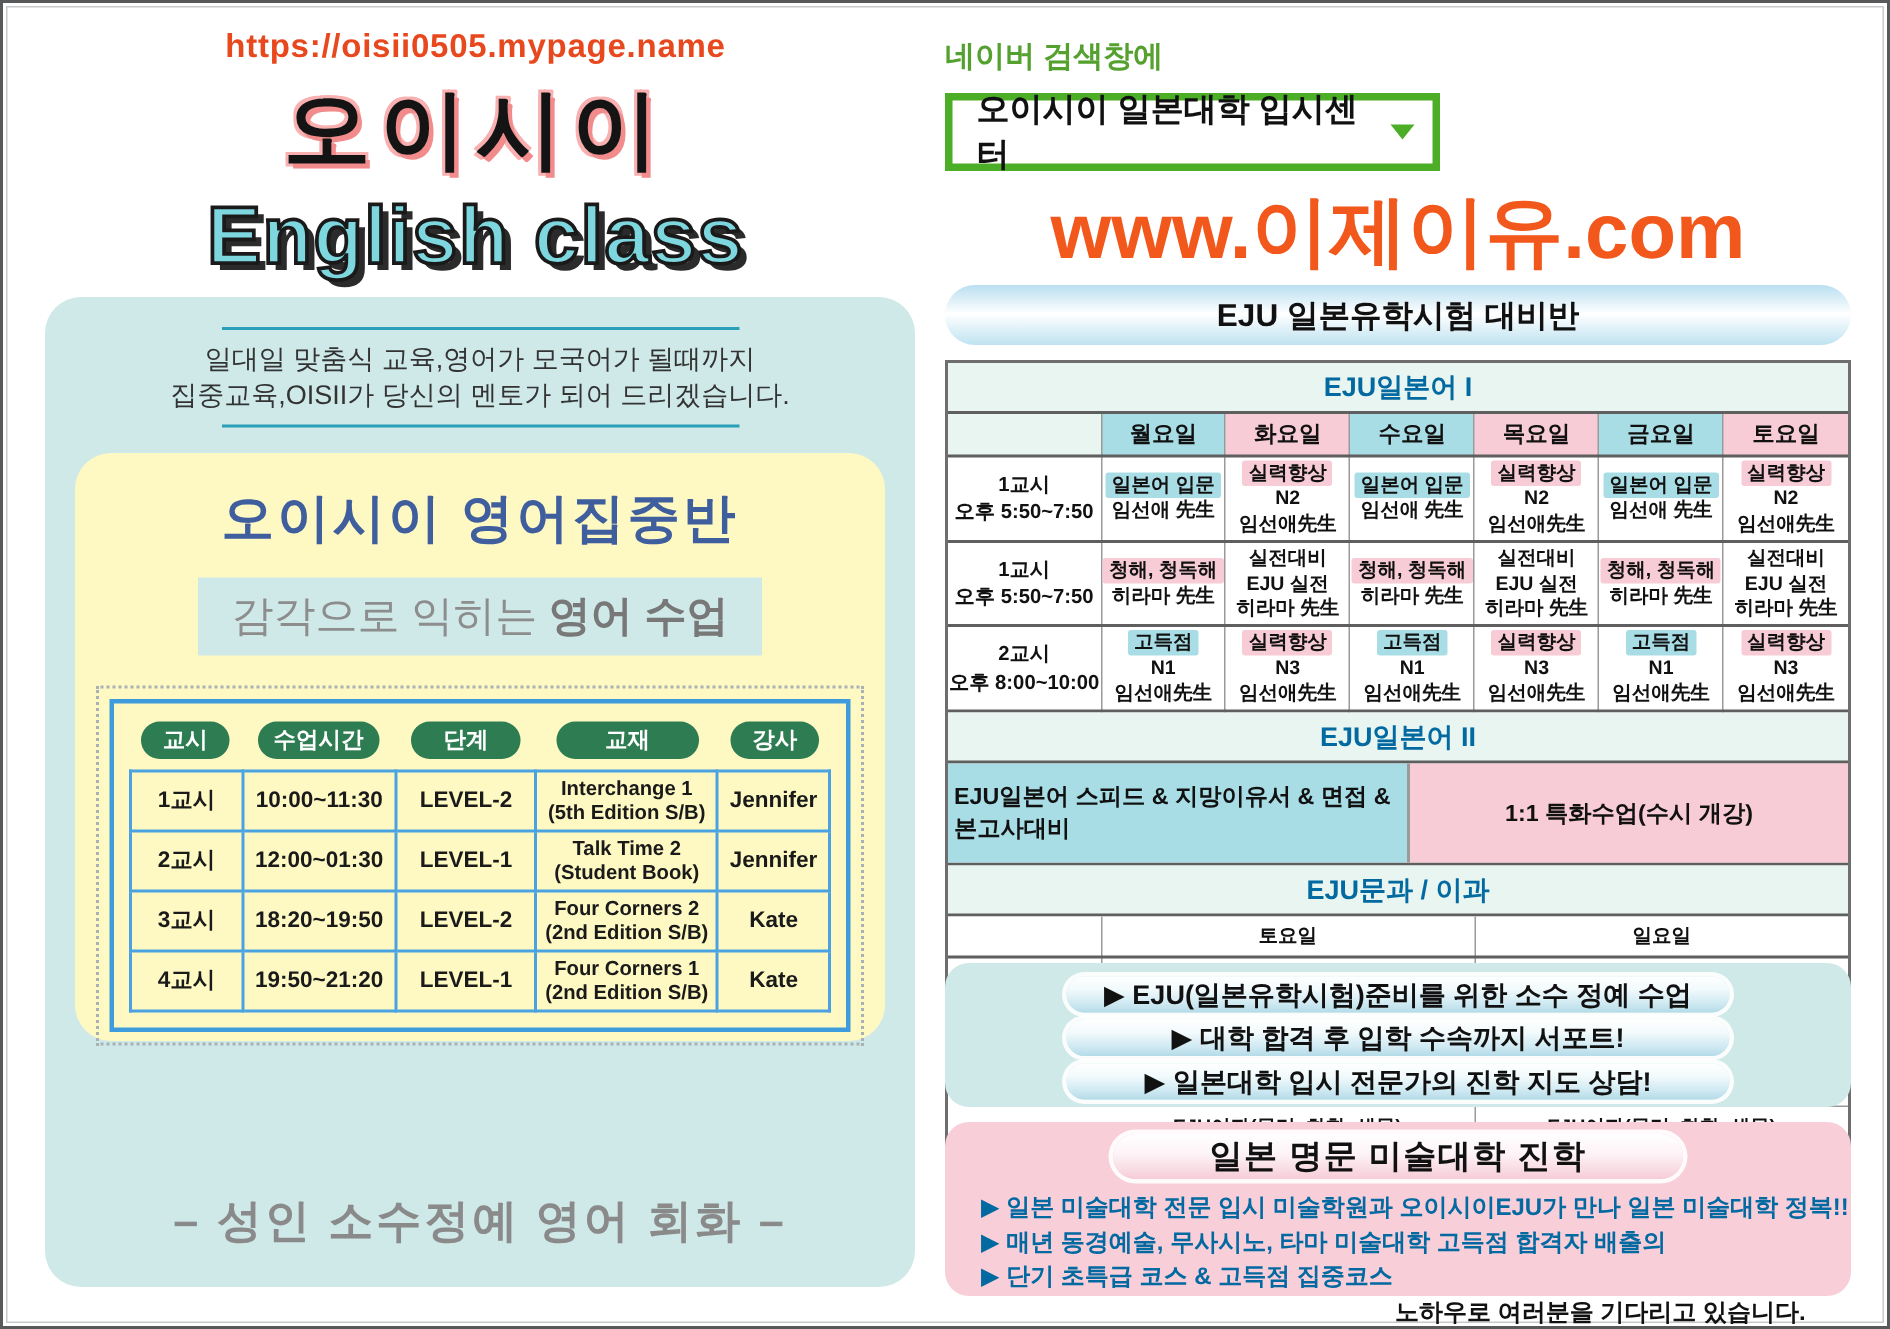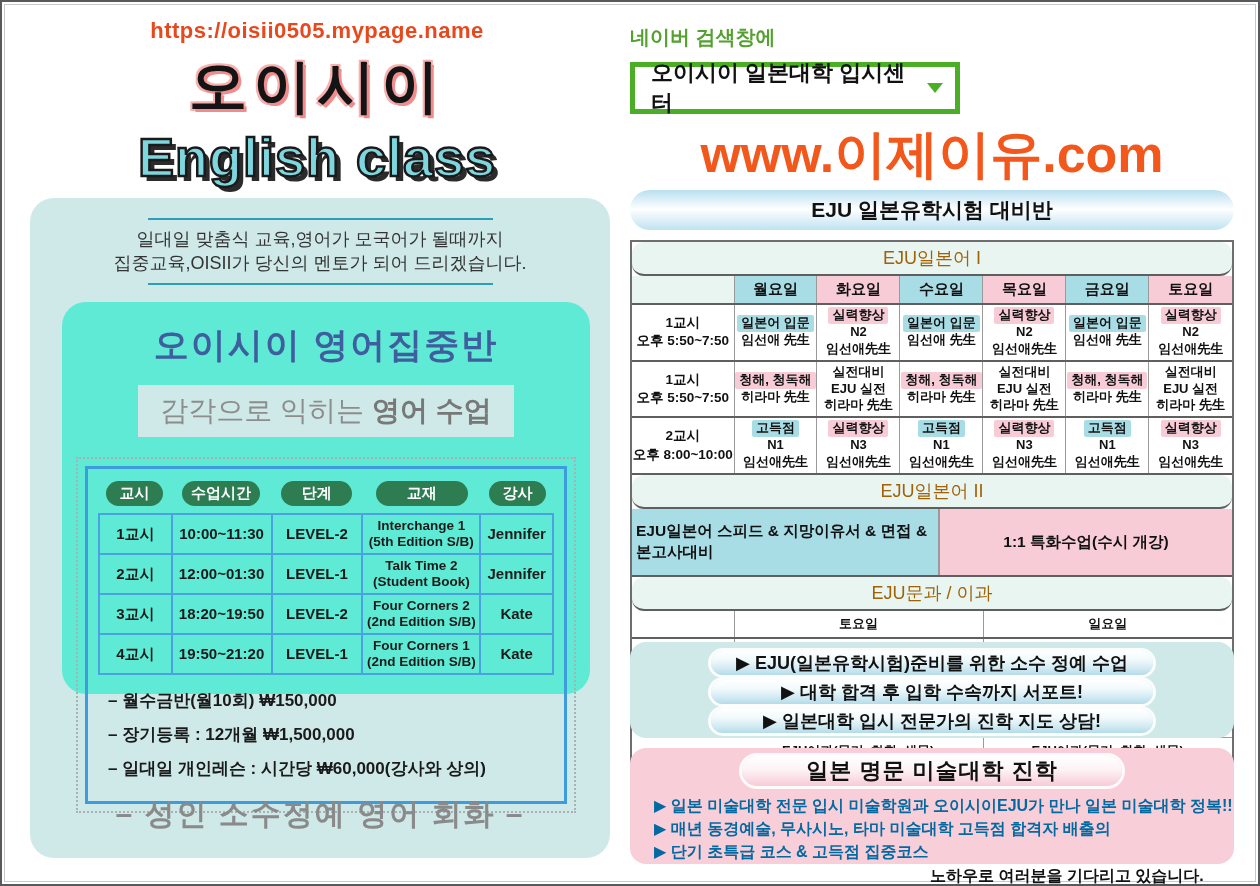--- a/index.html
+++ b/index.html
@@ -13,21 +13,21 @@
   .title-ko { margin-top:4px; font-size:58px; font-weight:900; color:#141414; letter-spacing:6px;
     text-shadow:3px 3px 0 #f28b8b,-2px -2px 0 #f8b0b0,2px -2px 0 #f8b0b0,-2px 2px 0 #f8b0b0; }
   .title-en { margin-top:0px; font-size:54px; font-weight:900; color:#7ed7df; letter-spacing:1px;
     -webkit-text-stroke:2.5px #1a1a1a; text-shadow:5px 5px 0 #2b2b2b; }
 
   
   .left-panel { position:absolute; left:28px; top:196px; width:580px; height:660px; background:#cfe9e9; border-radius:24px; }
   .quote { position:absolute; top:20px; left:0; width:100%; text-align:center; }
   .quote .rule { width:345px; height:2px; background:#2a9fb8; margin:0 auto; }
   .quote .q-text { padding:7px 0; font-size:18px; line-height:1.35; font-weight:500; color:#333; }
-  .pink-box { position:absolute; left:20px; right:20px; top:104px; height:392px; background:#5eead4; border-radius:24px;margin-left:12px; }
+  .pink-box { position:absolute; left:20px; right:20px; top:104px; height:392px; background:#fef9c3; border-radius:24px; }
   .class-title { margin-top:20px; text-align:center; font-size:35px; font-weight:800; color:#3f5e9e; letter-spacing:2px; }
   .strip-wrap { text-align:center; margin-top:16px; }
   .mint-strip { display:inline-block; background:#cfe9e9; padding:7px 22px; font-size:28px; color:#8d8d8d; }
   .mint-strip b { color:#787878; font-weight:800; }
   .dotted-box { margin:20px 14px 0 14px; border:2px dotted #a9b2b2; padding:7px; }
   .blue-box { border:3px solid #3e9bdc; padding:12px 10px 10px 10px; }
   .pill-row { display:flex; margin-bottom:7px; }
   .pill-cell { display:flex; justify-content:center; align-items:center; }
   .pill { background:#2e7d52; color:#fff; font-size:15px; font-weight:700; padding:3px 0; border-radius:999px; text-align:center; }
   table.ltable { width:100%; border-collapse:collapse; table-layout:fixed; }
@@ -43,21 +43,21 @@
   .search-box { position:absolute; top:60px; left:0; width:330px; height:52px; border:5px solid #4cae27; background:#fff; display:flex; align-items:center; padding:0 12px 0 16px; }
   .search-text { font-size:22px; font-weight:800; color:#111; flex:1; }
   .dd-arrow { width:0; height:0; border-left:8px solid transparent; border-right:8px solid transparent; border-top:10px solid #4cae27; margin-left:6px; }
   .www { position:absolute; top:118px; left:0; width:100%; text-align:center; font-size:52px; font-weight:600; color:#f2571c; }
 
   .banner { position:absolute; top:188px; left:0; width:604px; height:40px; border-radius:22px;
     background:linear-gradient(180deg,#b9dff0 0%,#ffffff 48%,#ddf0f8 75%,#bfe3f0 100%);
     display:flex; align-items:center; justify-content:center; font-size:21px; font-weight:800; color:#111; }
 
   .eju-wrap { position:absolute; top:238px; left:0; width:604px; border:2px solid #6e6e6e; background:#fff; }
-  .sec-h { background:#e8f5f0; color:#a16207; font-size:18px; font-weight:400; text-align:center; padding:4px 0; border-bottom:2px solid #5f5f5f;border-radius:12px; }
+  .sec-h { background:#e8f5f0; color:#0369a1; font-size:18px; font-weight:700; text-align:center; padding:4px 0; border-bottom:2px solid #5f5f5f; }
   .sec-h + table { border-top:none; }
   table.ejut { width:100%; border-collapse:collapse; table-layout:fixed; }
   .ejut td { border-left:1px solid #9a9a9a; text-align:center; vertical-align:middle; }
   .ejut td:first-child { border-left:none; }
   .ejut tr { border-bottom:2px solid #5f5f5f; }
   .corner { background:#e8f5f0; }
   .day { font-size:15px; font-weight:800; color:#111; padding:4px 0; }
   .tone-cyan { background:#a9dde6; }
   .tone-pink { background:#f8ccd6; }
   .time-cell { font-size:13.5px; font-weight:600; color:#111; line-height:1.35; background:#fff; }
@@ -177,25 +177,20 @@
                   <td>19:50~21:20</td>
                   <td>LEVEL-1</td>
                   <td class="book">
                     <div>Four Corners 1</div>
                     <div>(2nd Edition S/B)</div>
                   </td>
                   <td>Kate</td>
                 </tr>
               </tbody>
           </table>
-          <div class="pricing" id="pricing">
-              <div>– 월수금반(월10회) ₩150,000</div>
-              <div>– 장기등록 : 12개월 ₩1,500,000</div>
-              <div>– 일대일 개인레슨 : 시간당 ₩60,000(강사와 상의)</div>
-            </div>
         </div>
       </div>
     </div>
 
     <div class="tagline">– 성인 소수정예 영어 회화 –</div>
   </div>
 
   <div class="right-col">
     <div class="naver-label">네이버 검색창에</div>
     <div class="search-box">

